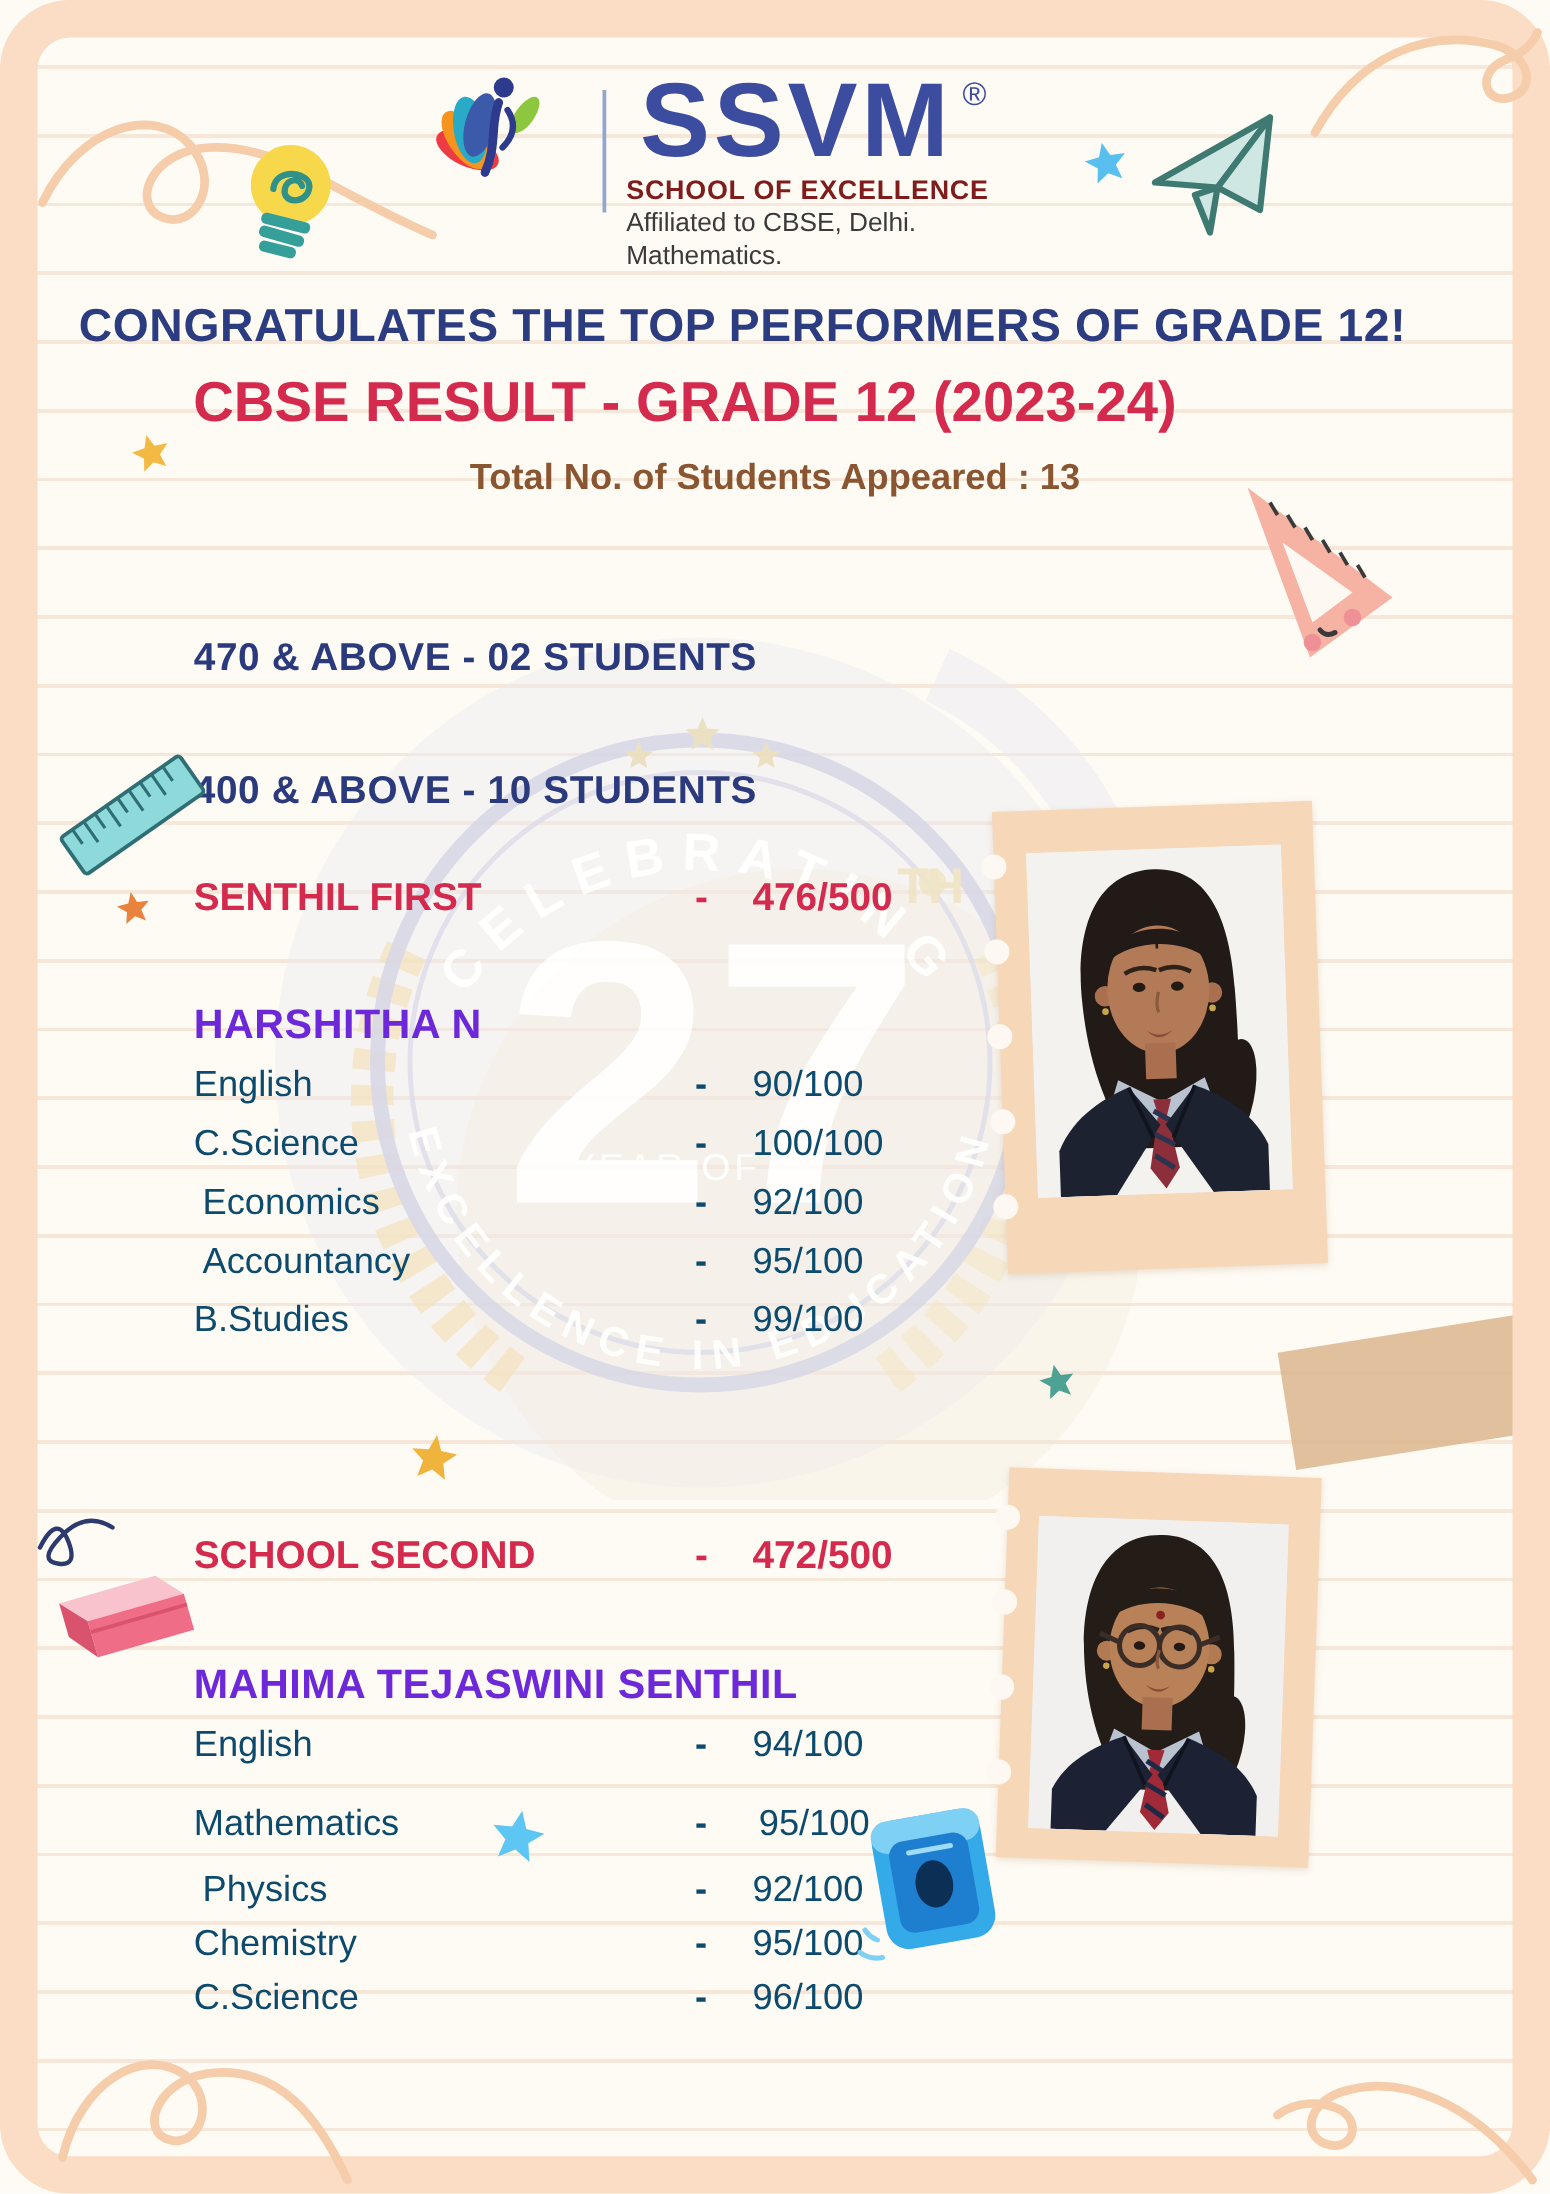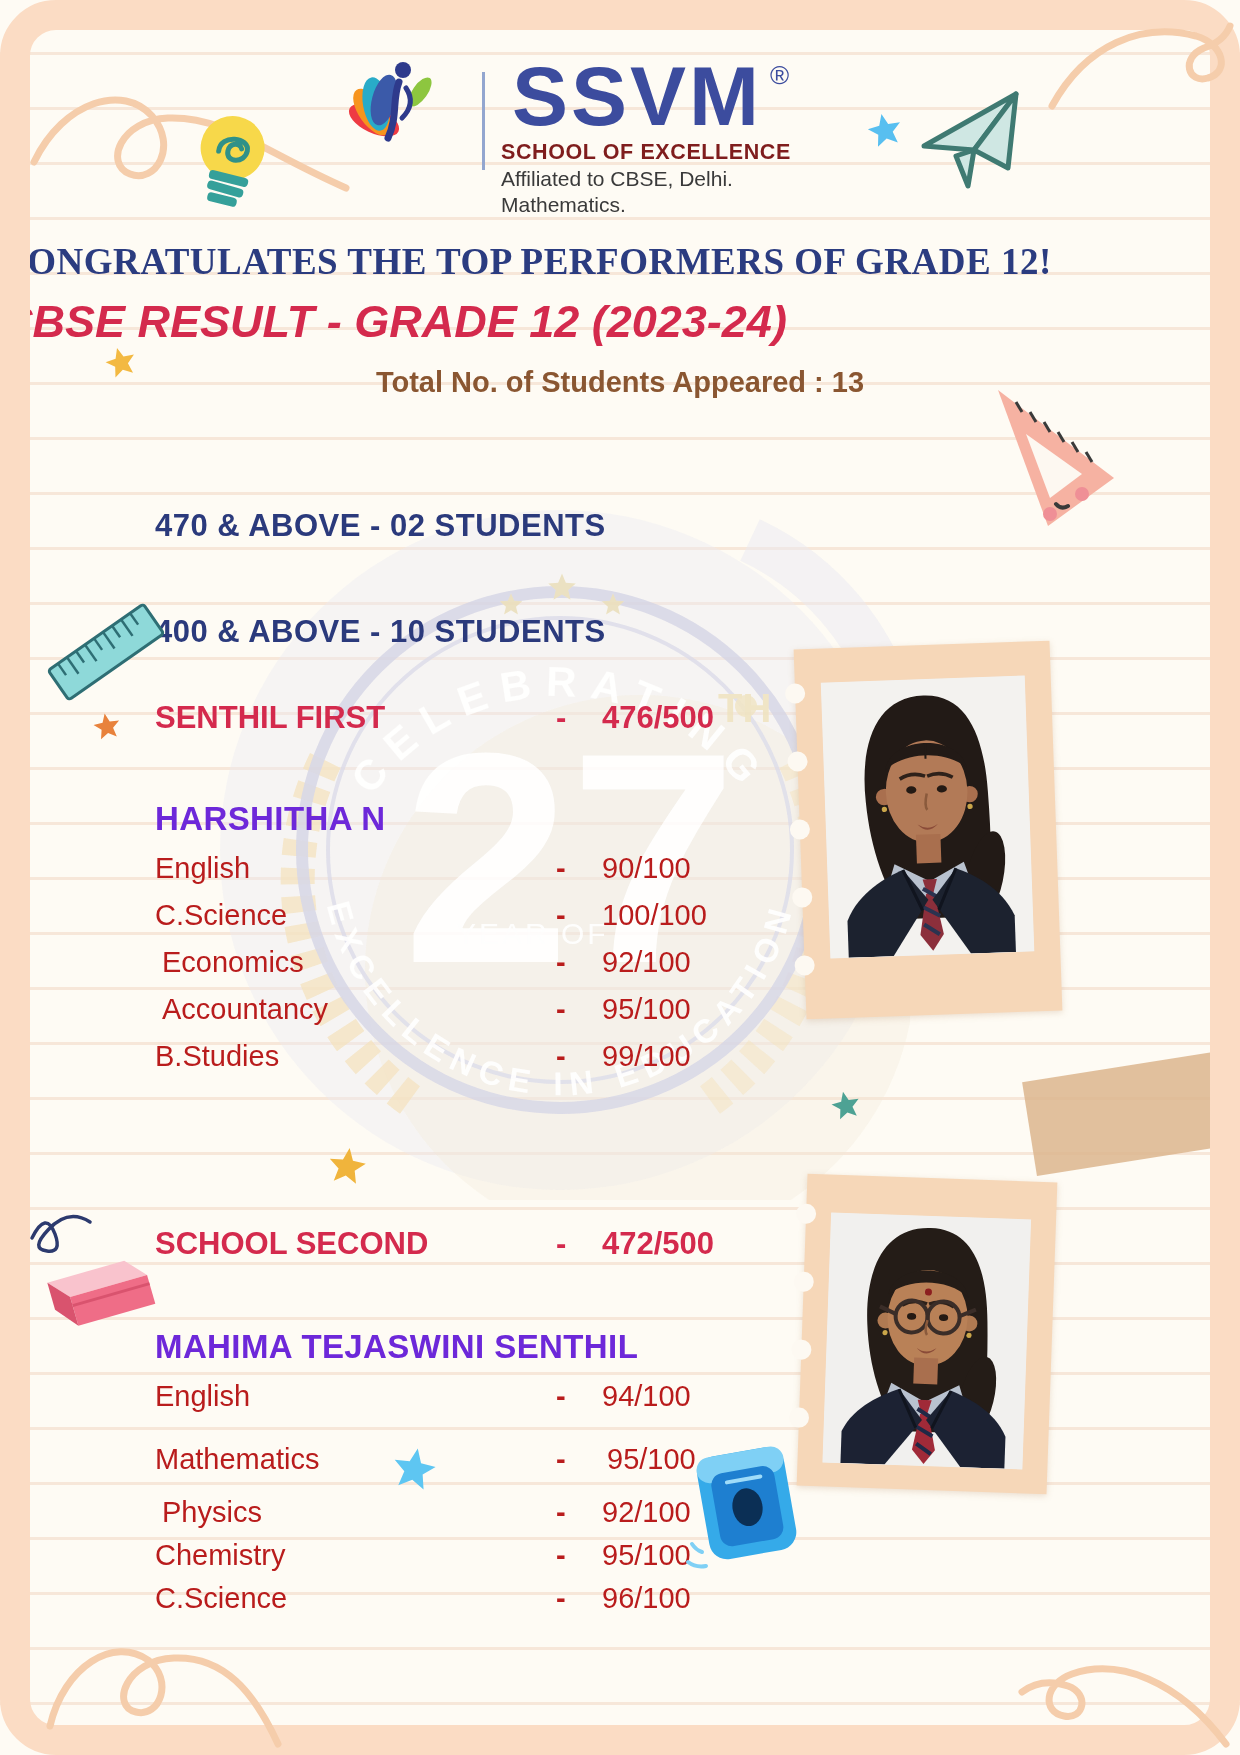--- a/index.html
+++ b/index.html
@@ -18,31 +18,31 @@
   .abs{position:absolute;}.z3{z-index:3}.z4{z-index:4}.z6{z-index:6}
 
   
   .brand-name{left:500px;top:48px;font-size:84px;font-weight:bold;color:#3c4c9e;letter-spacing:3px;z-index:3;margin-left:12px;}
   .brand-reg{left:770px;top:60px;font-size:26px;color:#3c4c9e;z-index:3;}
   .brand-divider{left:482px;top:72px;width:3px;height:98px;background:#93a6cf;z-index:3;}
   .brand-tagline{left:501px;top:140px;font-size:21.5px;font-weight:bold;color:#7f1d1d;letter-spacing:.6px;z-index:3;}
   .brand-affil{left:501px;top:167px;font-size:21px;color:#3a3a3a;z-index:3;}
   .brand-city{left:501px;top:193px;font-size:21px;color:#3a3a3a;z-index:3;}
 
-  .headline{left:0;top:240px;width:1188px;z-index:3;
-    font-family:Liberation Serif, serif;font-size:37px;font-weight:bold;color:#2b3c80;letter-spacing:.5px;}
-  .result-title{left:0;top:296px;width:1096px;text-align:left;z-index:3;
-    font-size:45px;font-weight:bold;color:#d42a4d;font-style:italic;}
+  .headline{left:0;top:240px;width:1188px;text-align:center;z-index:3;
+    font-family:Liberation Sans, sans-serif;font-size:37px;font-weight:bold;color:#2b3c80;letter-spacing:.5px;}
+  .result-title{left:0;top:296px;width:1096px;text-align:center;z-index:3;
+    font-size:45px;font-weight:bold;color:#d42a4d;}
   .total-line{left:0;top:366px;width:1240px;text-align:center;z-index:3;
     font-size:29px;font-weight:bold;color:#8a5631;}
 
   .stat{left:155px;width:700px;font-size:31px;font-weight:bold;color:#2b3a7c;letter-spacing:.5px;z-index:3;}
 
   
-  .r{position:absolute;left:155px;width:640px;font-size:29px;color:#b91c1c;z-index:3;}
+  .r{position:absolute;left:155px;width:640px;font-size:29px;color:#0c4a6e;z-index:3;}
   .r .d{position:absolute;left:401px;font-weight:bold;}
   .r .s{position:absolute;left:447px;}
   .rank{font-size:31px;font-weight:bold;color:#d42a4d;}
   .rank .d,.rank .s{color:#d42a4d;}
   .sname{font-size:33px;font-weight:bold;color:#6d28d9;letter-spacing:.4px;}
 
   
   .card{position:absolute;background:#f6d7b8;z-index:2;box-shadow:0 2px 6px rgba(180,140,100,.25);}
   .card .photo{position:absolute;background:#f1f0ee;overflow:hidden;}
   .card .notch{position:absolute;width:20px;height:20px;border-radius:50%;background:#fdf9f2;left:-10px;}

